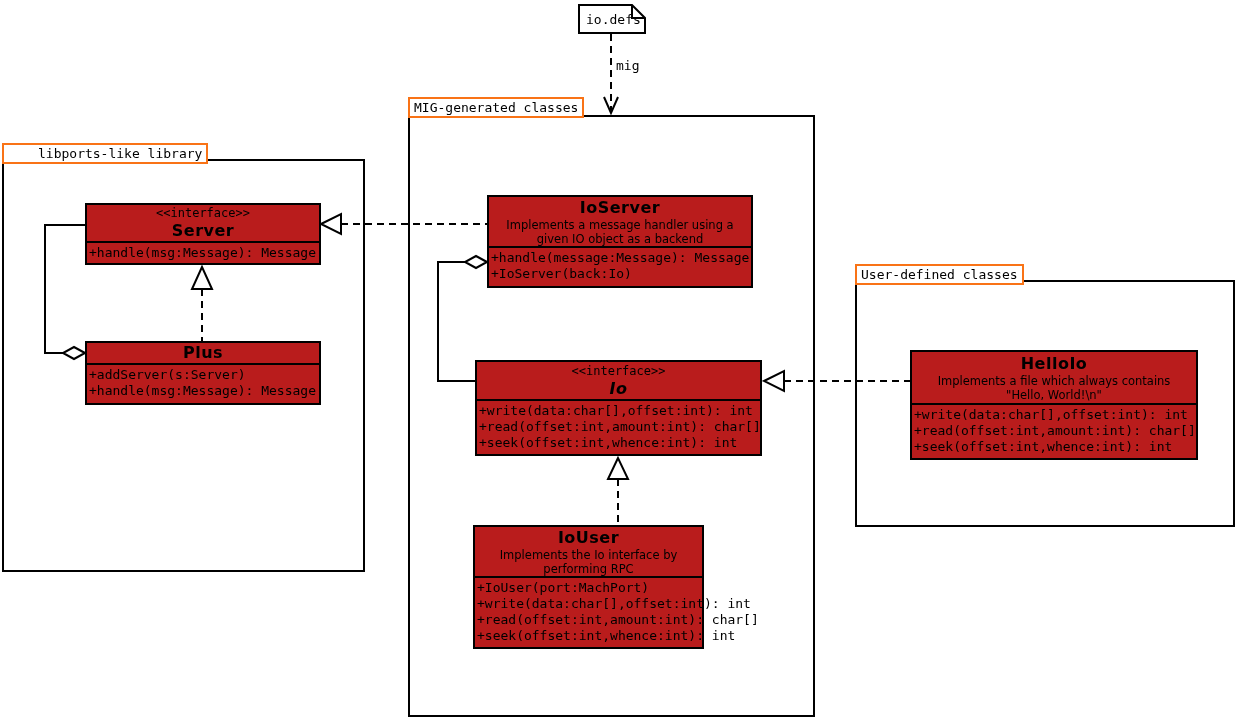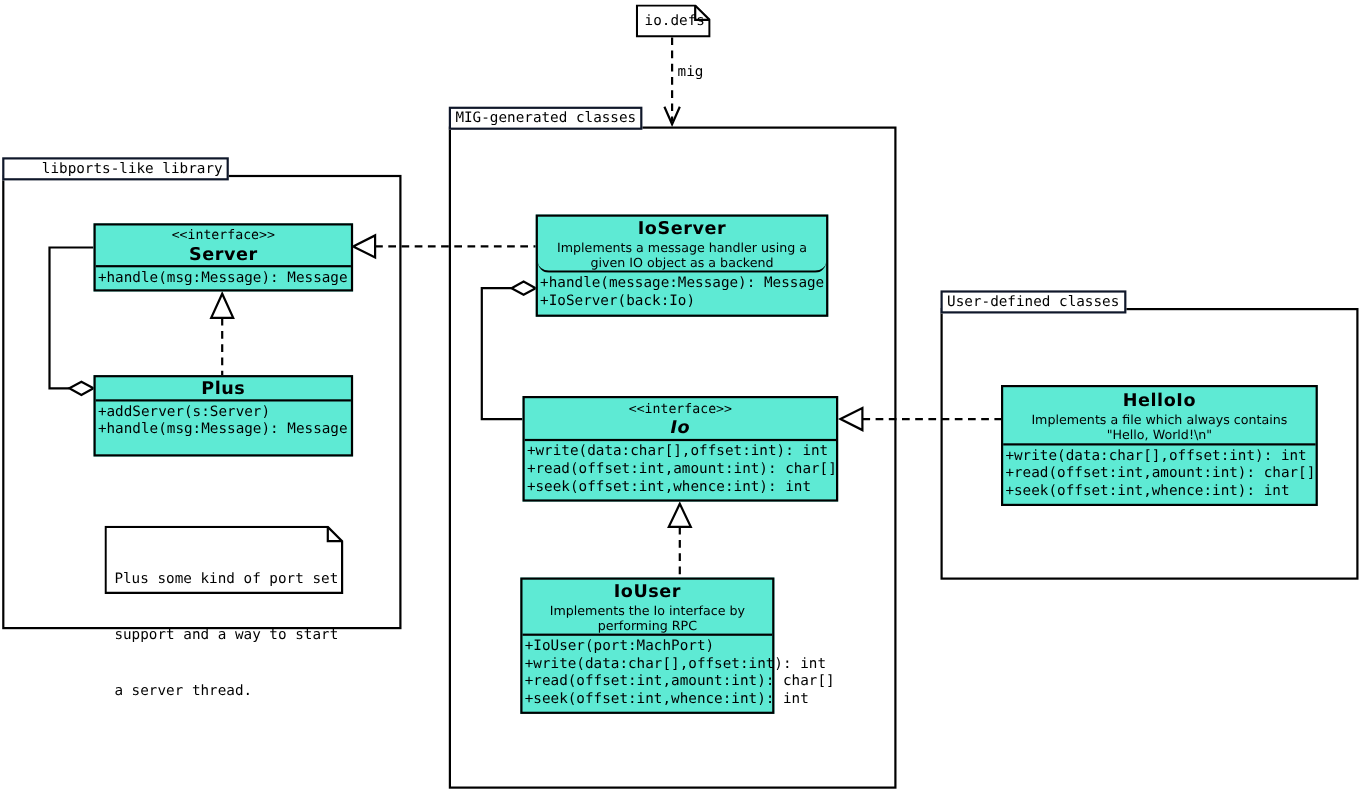--- a/index.html
+++ b/index.html
@@ -2,26 +2,26 @@
 <html><head>
 <meta charset="utf-8">
 <style>
   * { box-sizing: border-box; margin: 0; padding: 0; }
   html, body { width: 1238px; height: 719px; background: #ffffff; overflow: hidden; }
   body { font-family: "DejaVu Sans Mono", monospace; color: #000; }
   .canvas { position: absolute; left: 0; top: 0; width: 1238px; height: 719px; }
 
   
   .pkg-body { position: absolute; border: 2px solid #000; background: transparent; }
-  .pkg-tab  { position: absolute; border: 2px solid #0f172a; background: #fff;
+  .pkg-tab  { position: absolute; border: 2px solid #f97316; background: #fff;
               font: 13px/15px "DejaVu Sans Mono", monospace; padding: 1px 4px;
               white-space: nowrap; z-index: 3; }
 
   
-  .uml-class { position: absolute; border: 2px solid #000; background: #5eead4; z-index: 4; }
+  .uml-class { position: absolute; border: 2px solid #000; background: #b91c1c; z-index: 4; }
   .uml-title { border-bottom: 2px solid #000; display: flex; flex-direction: column;
                align-items: center; justify-content: center; text-align: center; }
   .stereotype { font: 12px/16px "DejaVu Sans Mono", monospace; }
   .class-name { font-family: "DejaVu Sans", sans-serif; font-weight: bold;
                 font-size: 16px; line-height: 20px; letter-spacing: 0.5px; }
   .class-name.it { font-style: italic; }
   .class-desc { font-family: "DejaVu Sans", sans-serif; 
                 font-size: 11.5px; line-height: 14px; }
   .uml-methods { padding: 2px 0 0 2px; }
   .uml-methods div { font: 13px/16px "DejaVu Sans Mono", monospace; white-space: pre; }
@@ -106,28 +106,28 @@
     </div>
     <div class="uml-methods" style="height:20px;">
       <div>+handle(msg:Message): Message</div>
     </div>
   </div>
 
   <div class="uml-class" style="left:85px; top:341px; width:236px;">
     <div class="uml-title" style="height:22px;">
       <div class="class-name">Plus</div>
     </div>
-    <div class="uml-methods" style="height:48px;">
+    <div class="uml-methods" style="height:38px;">
       <div>+addServer(s:Server)</div>
       <div>+handle(msg:Message): Message</div>
     </div>
   </div>
 
   <div class="uml-class" style="left:487px; top:195px; width:266px;">
-    <div class="uml-title" style="height:51px;border-radius:10px;">
+    <div class="uml-title" style="height:51px;">
       <div class="class-name">IoServer</div>
       <div class="class-desc">Implements a message handler using a</div>
       <div class="class-desc">given IO object as a backend</div>
     </div>
     <div class="uml-methods" style="height:38px;">
       <div>+handle(message:Message): Message</div>
       <div>+IoServer(back:Io)</div>
     </div>
   </div>
 
@@ -163,25 +163,14 @@
       <div class="class-desc">Implements a file which always contains</div>
       <div class="class-desc">"Hello, World!\n"</div>
     </div>
     <div class="uml-methods" style="height:53px;">
       <div>+write(data:char[],offset:int): int</div>
       <div>+read(offset:int,amount:int): char[]</div>
       <div>+seek(offset:int,whence:int): int</div>
     </div>
   </div>
 
-  <div class="note" style="left:95px; top:478px; width:218px; height:63px;">
-    <svg width="218" height="63">
-      <polygon points="1,1 203,1 216,14 216,61 1,61" fill="#fff" stroke="#000" stroke-width="2"></polygon>
-      <polyline points="203,1 203,14 216,14" fill="none" stroke="#000" stroke-width="2"></polyline>
-    </svg>
-    <div class="note-text" style="left:9px; top:6px;">
-      <div>Plus some kind of port set</div>
-      <div>support and a way to start</div>
-      <div>a server thread.</div>
-    </div>
-  </div>
 
 </div>
 
 </body></html>

